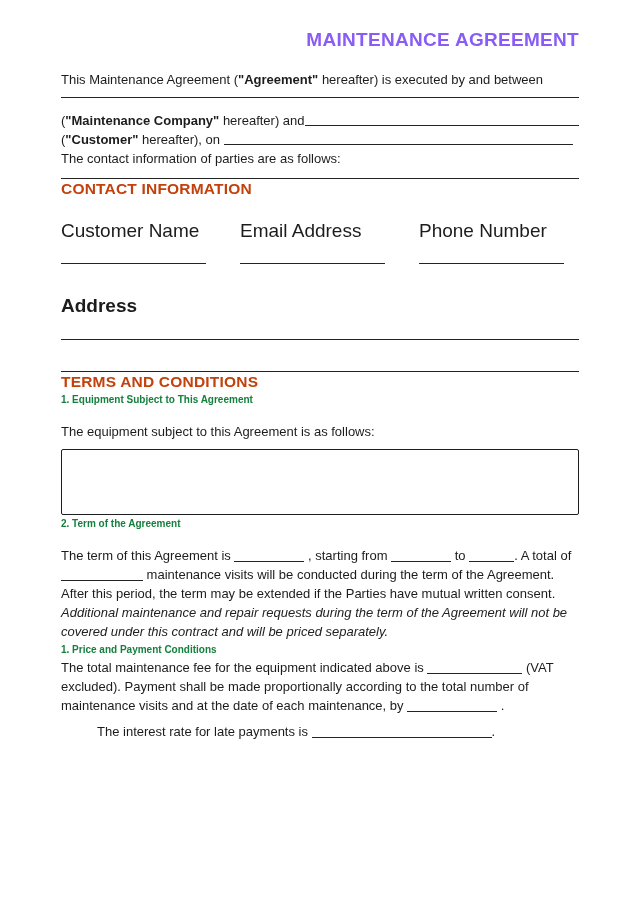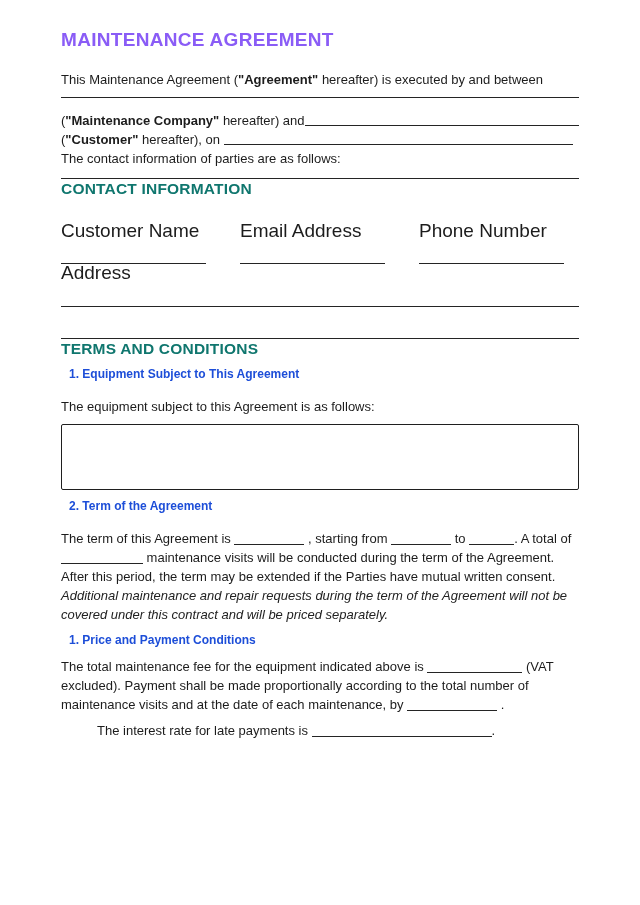--- a/index.html
+++ b/index.html
@@ -6,53 +6,53 @@
   body{
     width:640px;height:905px;
     font-family:"Liberation Sans","DejaVu Sans",sans-serif;
     color:#1c1c1c;
     -webkit-font-smoothing:antialiased;
   }
   .page{box-sizing:border-box;width:640px;height:905px;padding:28px 61px 20px;overflow:hidden;}
 
   h1.doc-title{
     margin:0;font-size:19px;line-height:23px;font-weight:700;
-    text-align:left;color:#8a5cf6;letter-spacing:.3px;
+    text-align:right;color:#8a5cf6;letter-spacing:.3px;
   }
 
   .body-text{font-size:13px;line-height:19px;margin:0;color:#1c1c1c;}
   p.intro{margin-top:19px;}
 
   .rule{height:0;border-bottom:1.6px solid #242424;}
   .rule-company{margin-top:8px;}
   .rule-contactinfo{margin-top:10px;}
 
   .fill-line{display:flex;align-items:baseline;white-space:nowrap;}
   .fill-line .txt{white-space:pre;}
   .line-a{margin-top:13px;}
   .blank{display:inline-block;border-bottom:1.5px solid #242424;height:12px;margin-bottom:-2px;}
   .fill-line .blank{flex:1 1 auto;align-self:flex-end;margin-bottom:4px;height:0;}
   .line-b .blank{margin-left:4px;margin-right:6px;}
   b{font-weight:700;}
 
-  h2.section-heading{margin:0;font-size:15.5px;line-height:19px;font-weight:700;color:#0f766e;letter-spacing:.2px;}
+  h2.section-heading{margin:0;font-size:15.5px;line-height:19px;font-weight:700;color:#c2410c;letter-spacing:.2px;}
   .h2-contact{margin-top:28px;}
   .h2-terms{margin-top:29px;}
 
   .fields-row{display:flex;margin-top:24px;}
   .field{width:179px;}
   .field:last-child{width:159px;}
   .field-label{font-size:19px;line-height:18px;}
   .field-line{width:145px;border-bottom:1.5px solid #242424;margin-top:23px;}
 
-  .address-block{}
+  .address-block{margin-top:33px;font-weight:bold;}
   .addr-line1{margin-top:24px;}
   .addr-line2{margin-top:31px;}
 
-  h3.sub-heading{margin:8px;font-size:12px;line-height:17px;font-weight:700;color:#1d4ed8;}
+  h3.sub-heading{margin:0;font-size:10px;line-height:17px;font-weight:700;color:#15803d;}
   .h3-s1{margin-top:22px;}
   .p-s1{margin-top:14px;}
   .equipment-box{
     margin-top:8px;height:64px;border:1.2px solid #1f1f1f;border-radius:2px;background:#fff;
   }
   .h3-s2{margin-top:17px;}
   .p-s2{margin-top:14px;}
   .note{margin-top:0;font-style:italic;color:#222;}
   .h3-s3{margin-top:9px;}
   .p-s3{}

